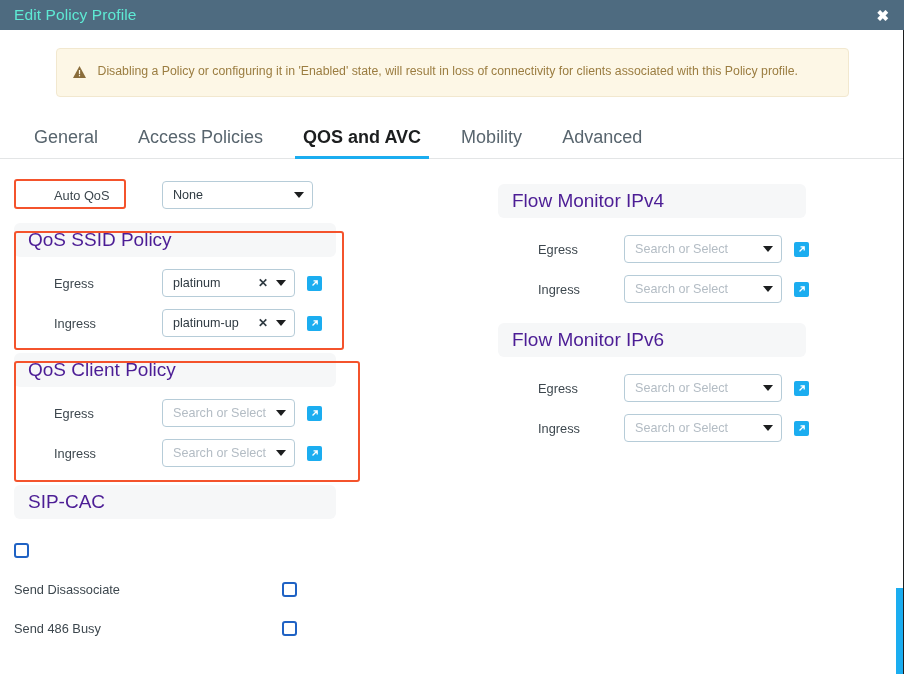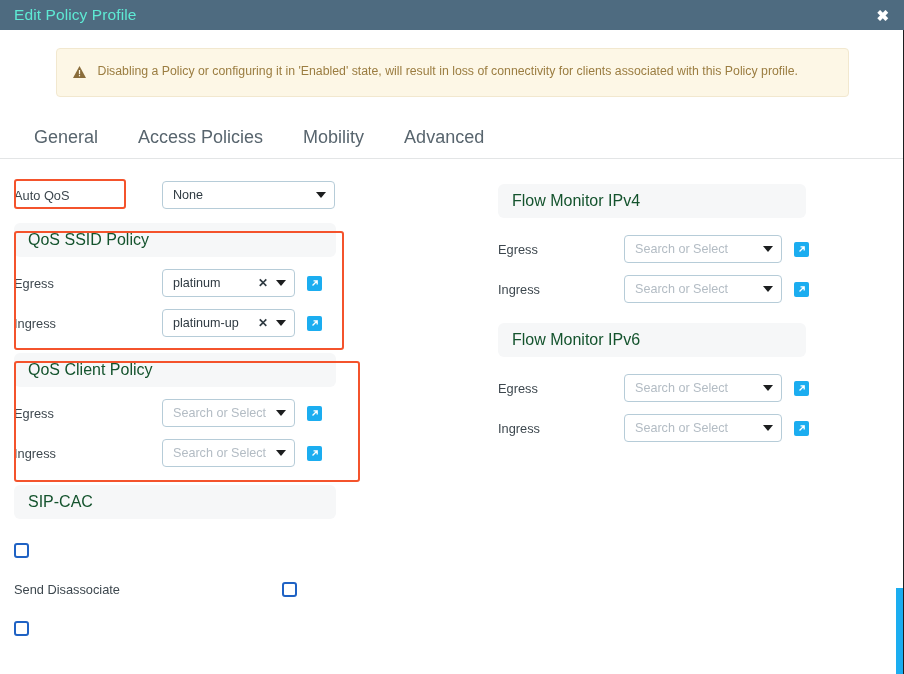--- a/index.html
+++ b/index.html
@@ -102,33 +102,34 @@
   .col-right { width: 414px; position: relative; padding-left: 8px; }
 
   .row {
     display: flex;
     align-items: center;
     height: 40px;
   }
   .row .lbl {
     font-size: 12.8px;
     color: #3d474e;
+    padding-left: 40px;
   }
   .left-lbl  { width: 148px; }
   .right-lbl { width: 126px; }
 
   .section-head {
     background: #f6f7f8;
     border-radius: 6px;
     height: 34px;
     display: flex;
     align-items: center;
     padding-left: 14px;
-    font-size: 16px;
-    color: #14532d;
+    font-size: 19px;
+    color: #4c1d95;
   }
   .sh-left  { width: 322px; }
   .sh-right { width: 308px; }
 
   
   .select {
     height: 28px;
     border: 1px solid #b6ccd8;
     border-radius: 4px;
     background: #ffffff;
@@ -149,21 +150,21 @@
     margin-right: 8px;
     font-weight: bold;
     cursor: pointer;
   }
   .caret {
     width: 0; height: 0;
     border-left: 5px solid transparent;
     border-right: 5px solid transparent;
     border-top: 6px solid #1c1e1f;
   }
-  .sel-w155 { width: 173px; }
+  .sel-w155 { width: 151px; }
   .sel-w153 { width: 133px; }
   .sel-w158 { width: 158px; }
 
   
   .ext-link {
     width: 15px; height: 15px;
     background: #1badf0;
     border-radius: 2px;
     margin-left: 12px;
     display: flex;
@@ -231,20 +232,21 @@
         <rect x="5.9" y="9" width="1.2" height="1.3" fill="#fdf7e6"></rect>
       </svg>
     </span>
     <span class="banner-text">Disabling a Policy or configuring it in 'Enabled' state, will result in loss of connectivity for clients associated with this Policy profile.</span>
   </div>
 </div>
 
 <div class="tabs">
   <div class="tab">General</div>
   <div class="tab">Access Policies</div>
+  <div class="tab active">QOS and AVC</div>
   <div class="tab">Mobility</div>
   <div class="tab">Advanced</div>
 </div>
 
 <div class="body-area">
   <div class="cols">
 
     <div class="col-left">
 
       <div class="row">
@@ -320,20 +322,21 @@
 
       <div style="height:12px"></div>
       <div class="cb-row">
         <div class="checkbox"></div>
       </div>
       <div class="cb-row">
         <div class="lbl">Send Disassociate</div>
         <div class="checkbox"></div>
       </div>
       <div class="cb-row">
+        <div class="lbl">Send 486 Busy</div>
         <div class="checkbox"></div>
       </div>
 
       <div class="annot" style="left:14px; top:4px;   width:112px; height:30px;"></div>
       <div class="annot" style="left:14px; top:56px;  width:330px; height:119px;"></div>
       <div class="annot" style="left:14px; top:186px; width:346px; height:121px;"></div>
     </div>
 
     <div class="col-right">
 

